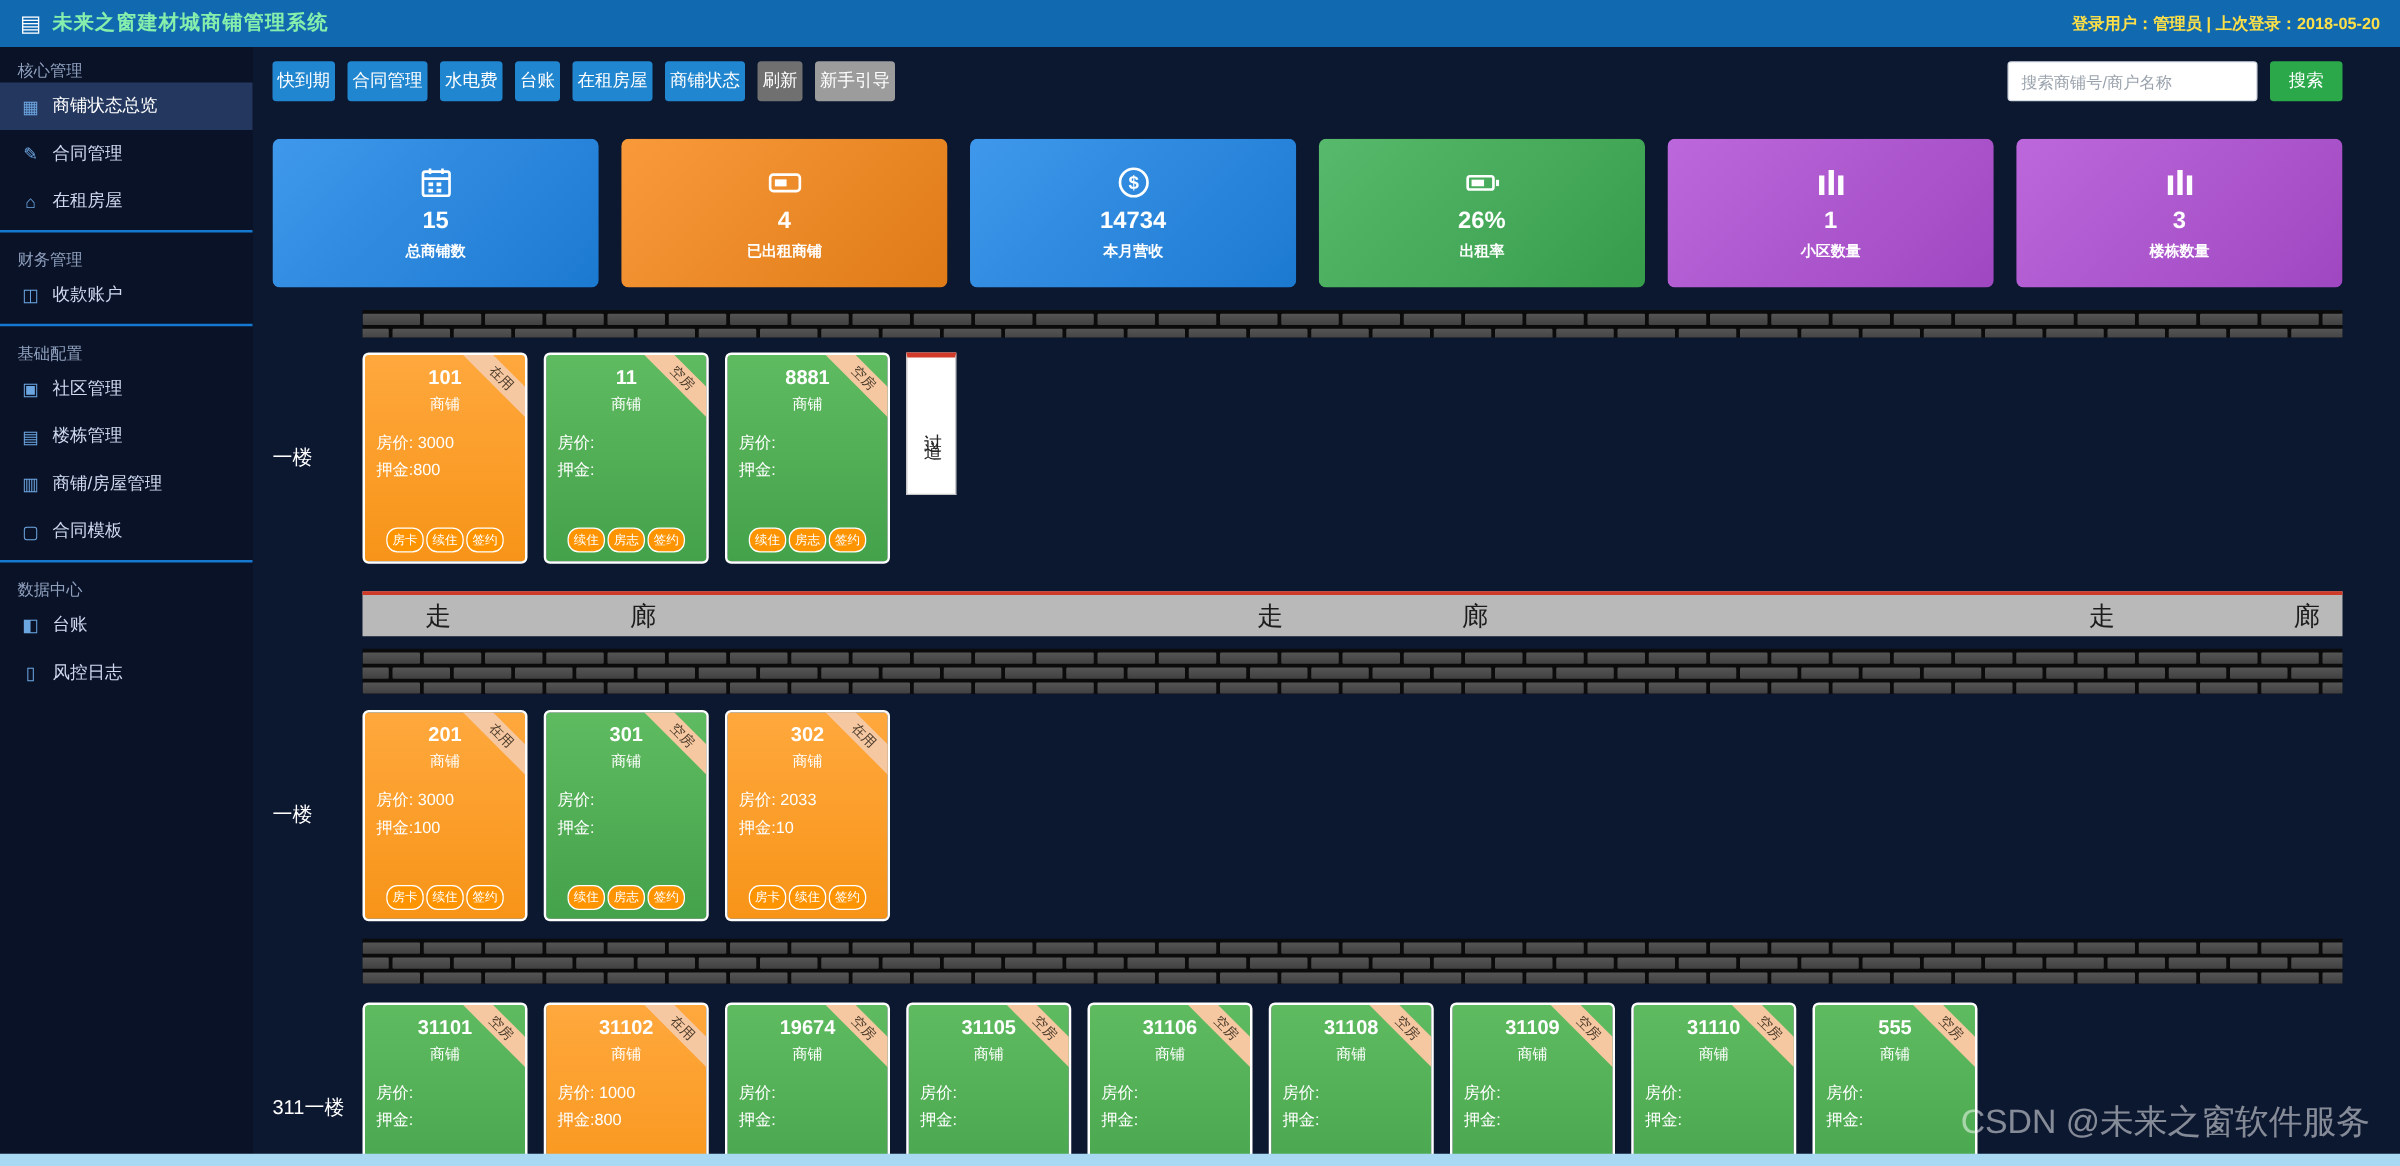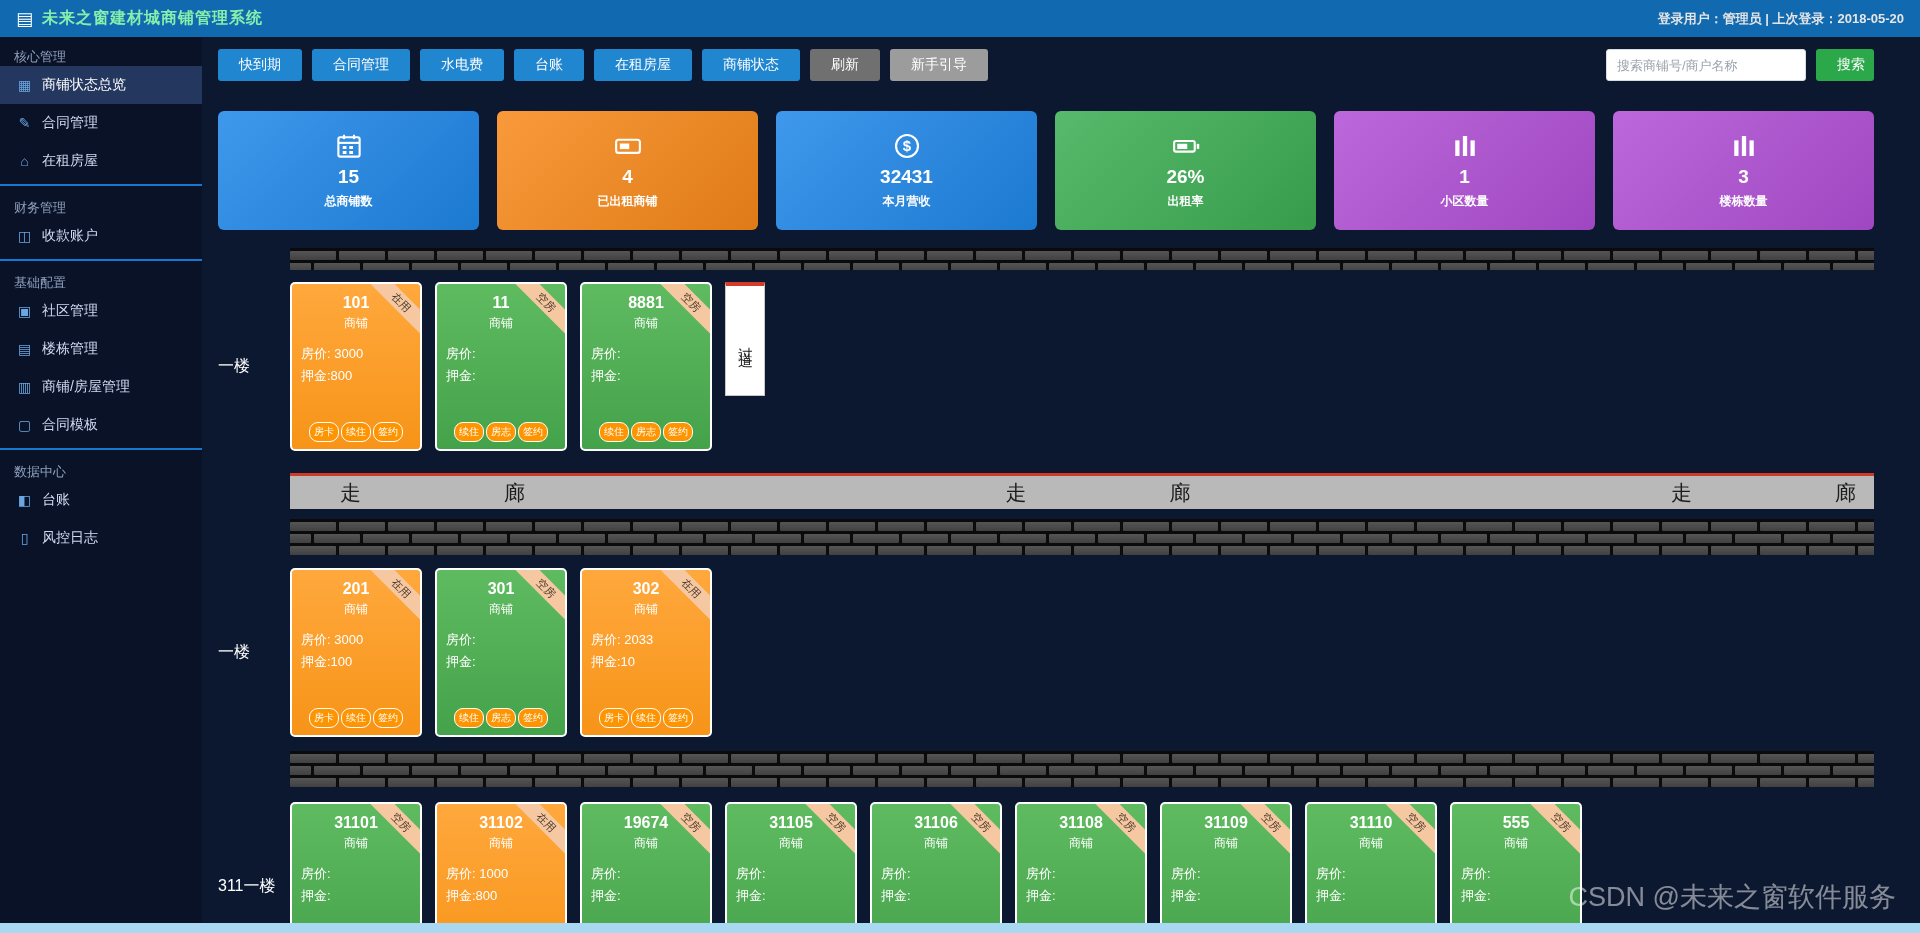--- a/index.html
+++ b/index.html
@@ -11,21 +11,21 @@
   }
 
   
   .topbar {
     position: fixed; top: 0; left: 0; right: 0; height: 37px;
     background: #1169b0; display: flex; align-items: center;
     padding: 0 16px; z-index: 40;
   }
   .topbar .logo { color: #fff; font-size: 18px; margin-right: 9px; line-height: 1; }
   .topbar .title { color: #86efac; font-size: 16px; font-weight: bold; letter-spacing: 1px; }
-  .topbar .session { margin-left: auto; color: #e5e5e5; font-size: 13px; font-weight: bold; }
+  .topbar .session { margin-left: auto; color: #fde047; font-size: 13px; font-weight: bold; }
 
   
   .sidebar {
     position: fixed; top: 37px; left: 0; bottom: 0; width: 202px;
     background: #0a1228; z-index: 30;
   }
   .side-section:not(:last-child) { border-bottom: 2px solid #1479cf; padding-bottom: 4px; margin-bottom: 2px; }
   .side-header { color: #8fa0bd; font-size: 13px; padding: 11px 14px 0; }
   .side-item {
     display: flex; align-items: center; gap: 9px;
@@ -35,21 +35,21 @@
   .side-item.active { background: #24375f; color: #fff; }
 
   
   .main {
     position: absolute; top: 37px; left: 202px; width: 1718px; height: 896px;
     padding: 12px 46px 0 16px; overflow: hidden;
   }
 
   .toolbar { display: flex; align-items: center; gap: 10px; }
   .btn {
-    height: 32px; padding: 0 21px; border: none; border-radius: 3px;
+    height: 32px; padding: 0 4px; border: none; border-radius: 3px;
     color: #fff; font-size: 14px; cursor: pointer; font-family: Liberation Mono, monospace; white-space: nowrap;
   }
   .btn.blue { background: #2086d0; }
   .btn.dark { background: #707070; }
   .btn.gray { background: #9c9c9c; }
   .search-wrap { margin-left: auto; display: flex; gap: 10px; }
   .search-input {
     width: 200px; height: 32px; border: 1px solid #d7dde5; border-radius: 3px;
     padding: 0 10px; font-size: 13px; font-family: inherit; background: #fff; color: #333;
   }
@@ -241,21 +241,21 @@
         <div class="stat-value">4</div>
         <div class="stat-label">已出租商铺</div>
       </div>
       <div class="stat-card" style="background-color: rgb(31, 135, 232);">
         <div class="stat-icon">
           <svg viewBox="0 0 24 24">
             <circle cx="12" cy="12" r="8.8" fill="none" stroke="#fff" stroke-width="1.7"></circle>
             <text x="12" y="16.2" text-anchor="middle" font-size="12" font-weight="bold" fill="#fff">$</text>
           </svg>
         </div>
-        <div class="stat-value">32431</div>
+        <div class="stat-value">14734</div>
         <div class="stat-label">本月营收</div>
       </div>
       <div class="stat-card" style="background-color: rgb(60, 174, 83);">
         <div class="stat-icon">
           <svg viewBox="0 0 24 24">
             <rect x="2.5" y="8" width="16.5" height="8.5" rx="1.5" fill="none" stroke="#fff" stroke-width="1.7"></rect>
             <rect x="5" y="10.2" width="8" height="4.2" fill="#fff"></rect>
             <rect x="20.6" y="10.3" width="2" height="4" fill="#fff"></rect>
           </svg>
         </div>

